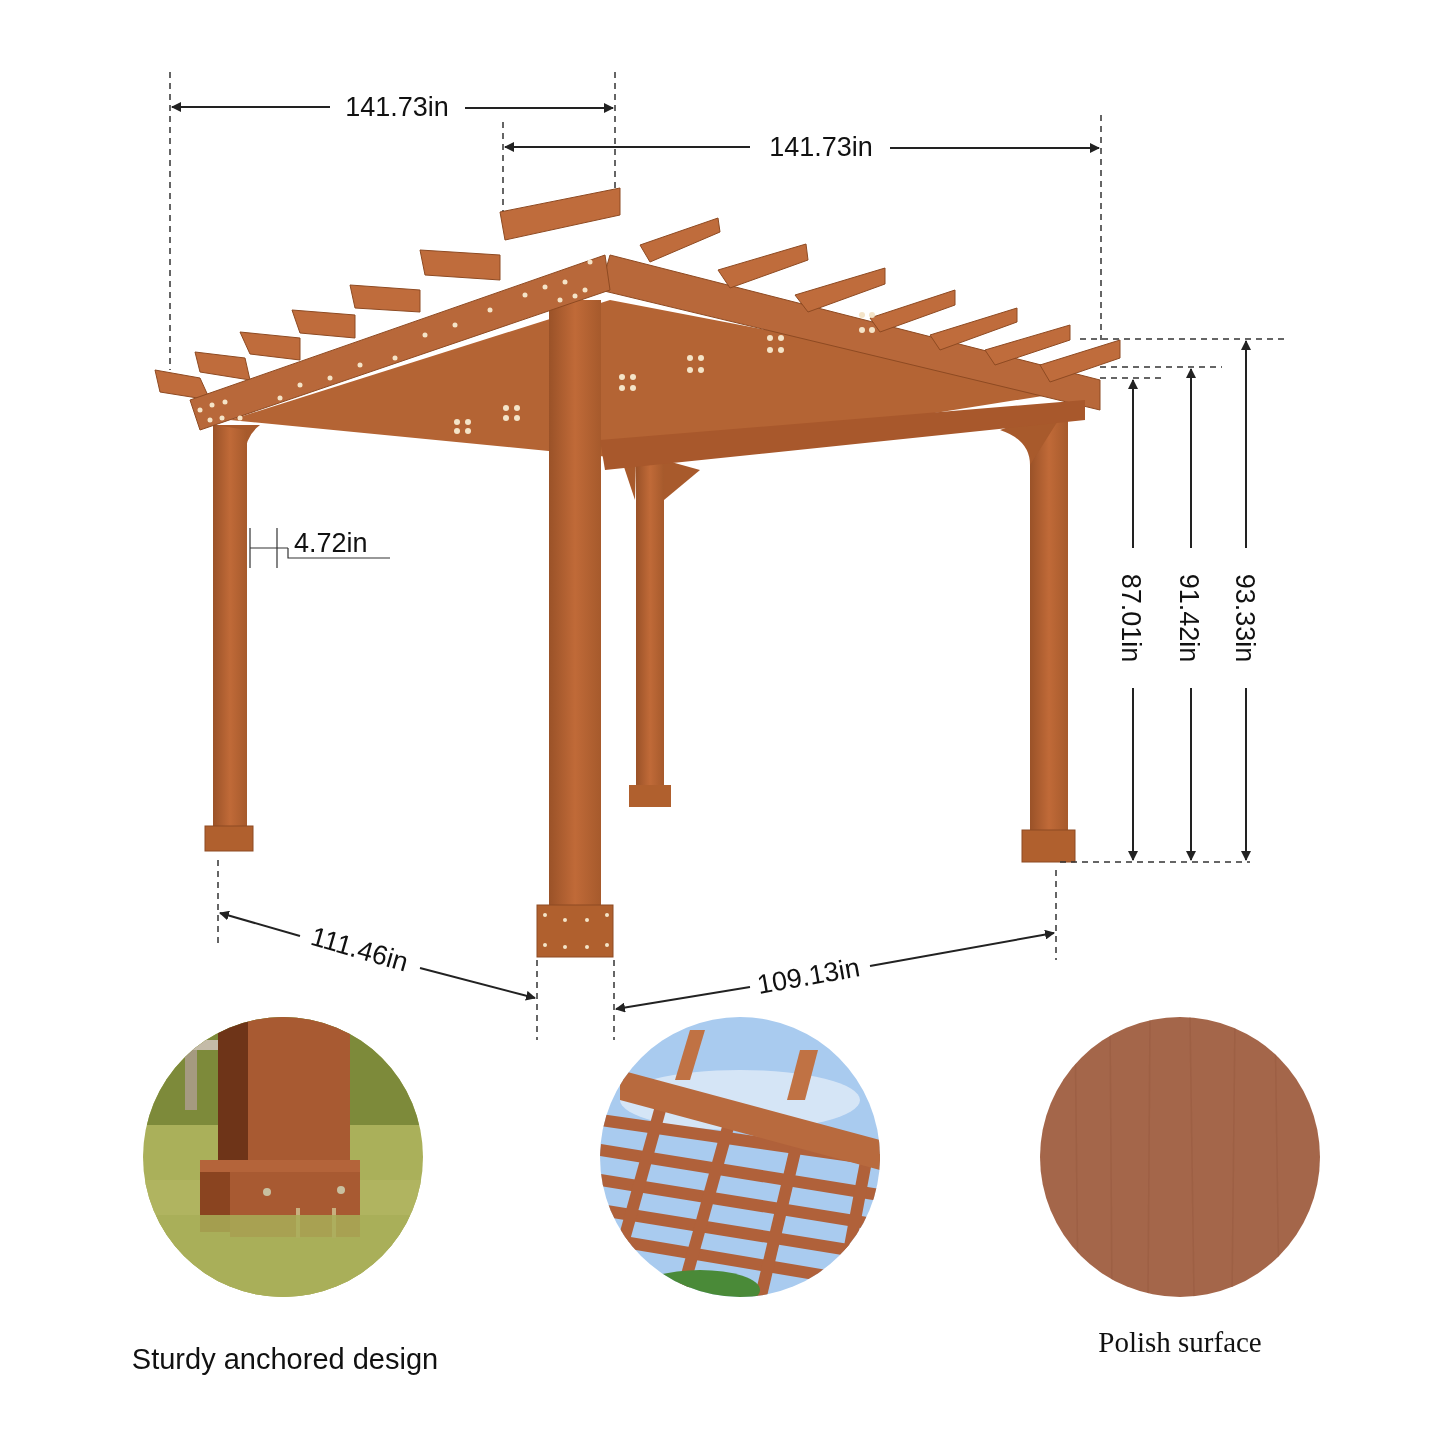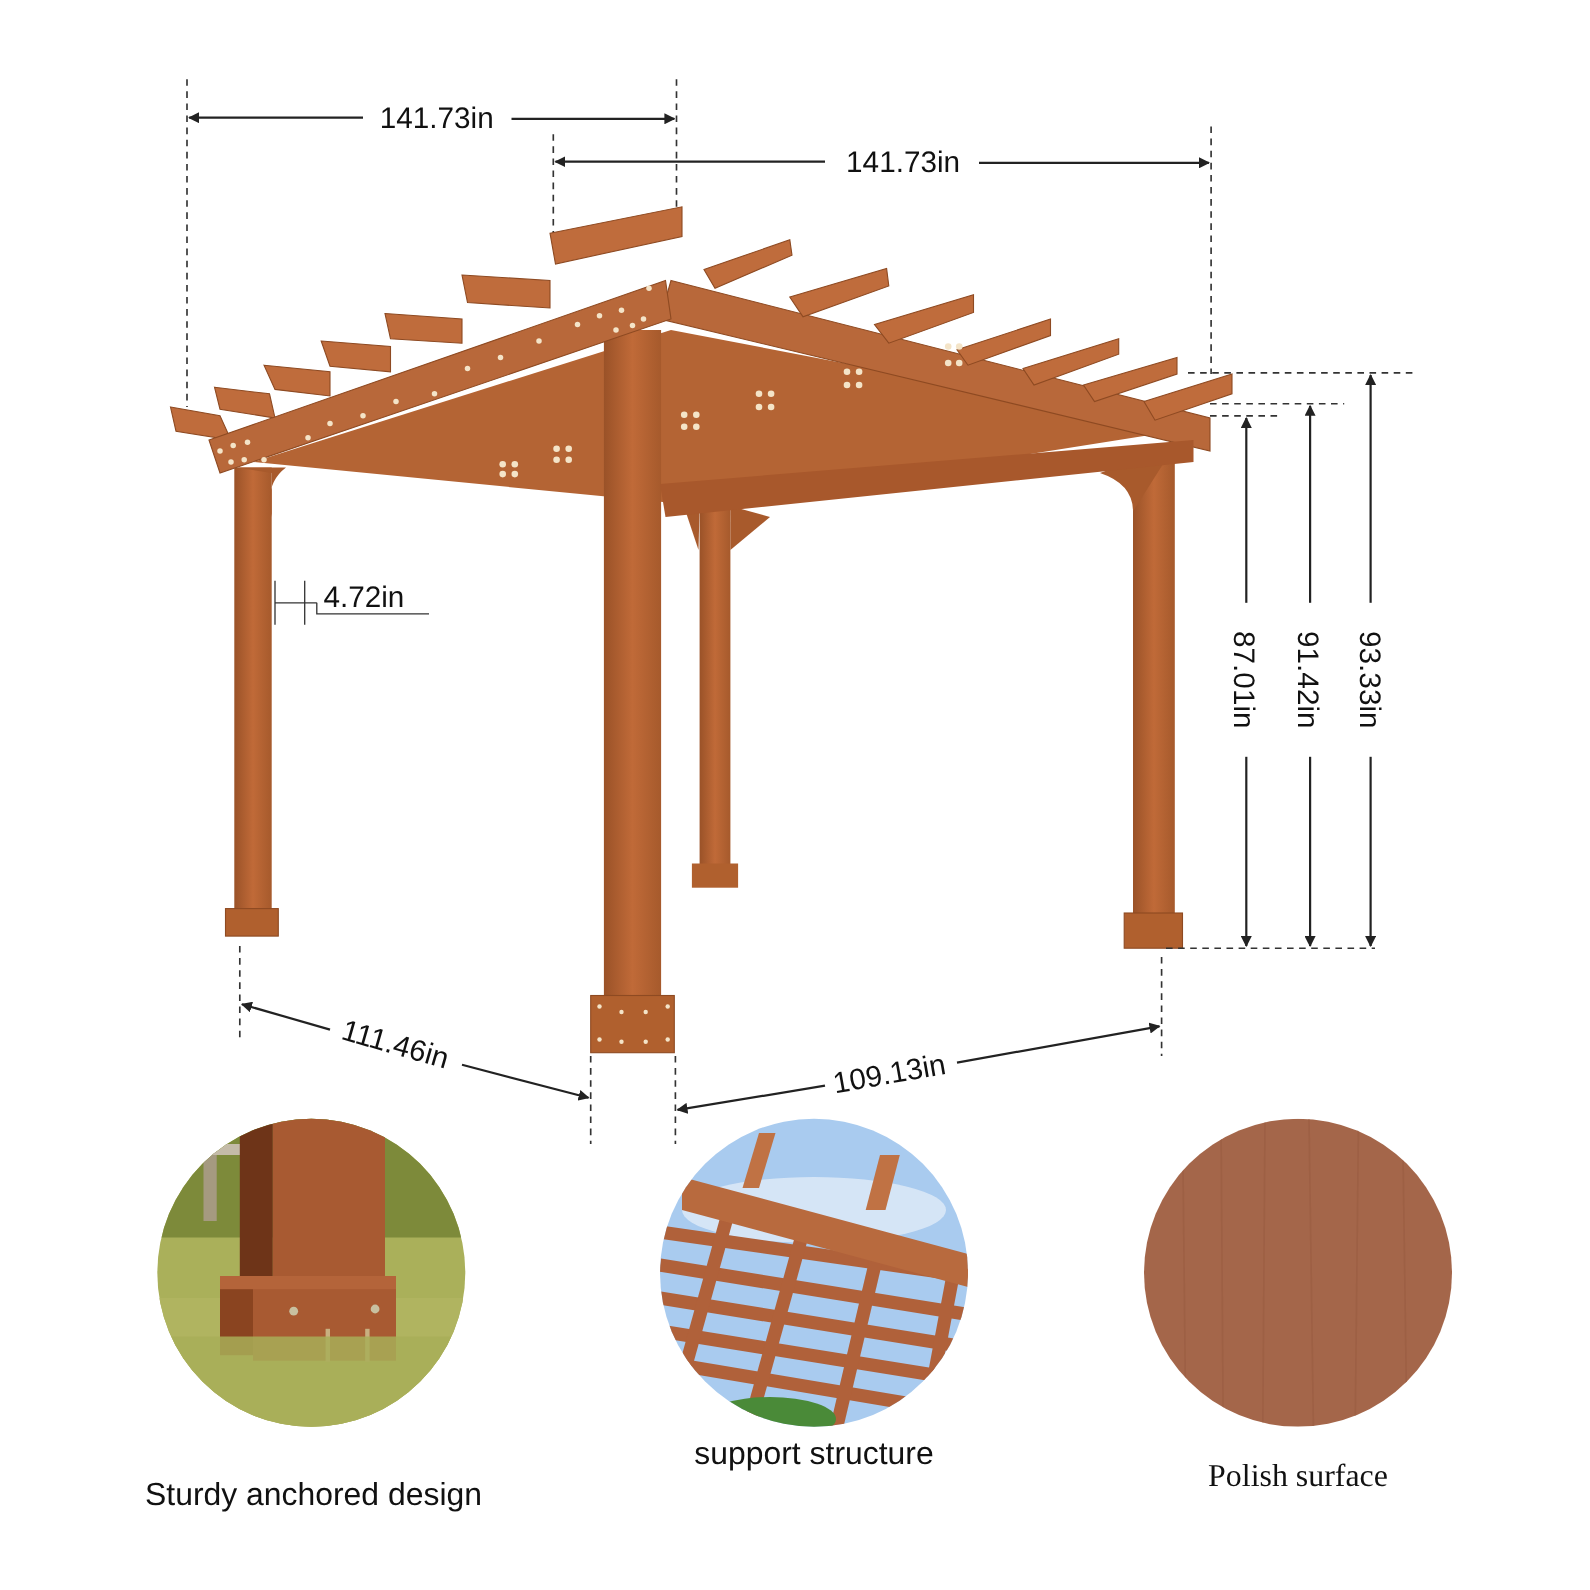--- a/index.html
+++ b/index.html
@@ -245,17 +245,16 @@
       <line x1="1235" y1="1017" x2="1232" y2="1297"></line>
       <line x1="1275" y1="1017" x2="1279" y2="1297"></line>
     </g>
   </g>
 </svg>
 
 <div class="caption" style="left:100px; top:1342px; width:370px;">
   <span>Sturdy anchored design</span>
 </div>
 <div class="caption" style="left:570px; top:1305px; width:340px;">
-  <div>support structure</div>
 </div>
 <div class="caption" style="left:1030px; top:1325px; width:300px;font-family:Liberation Serif, serif;">
   <span>Polish surface</span>
 </div>
 
 </body></html>

